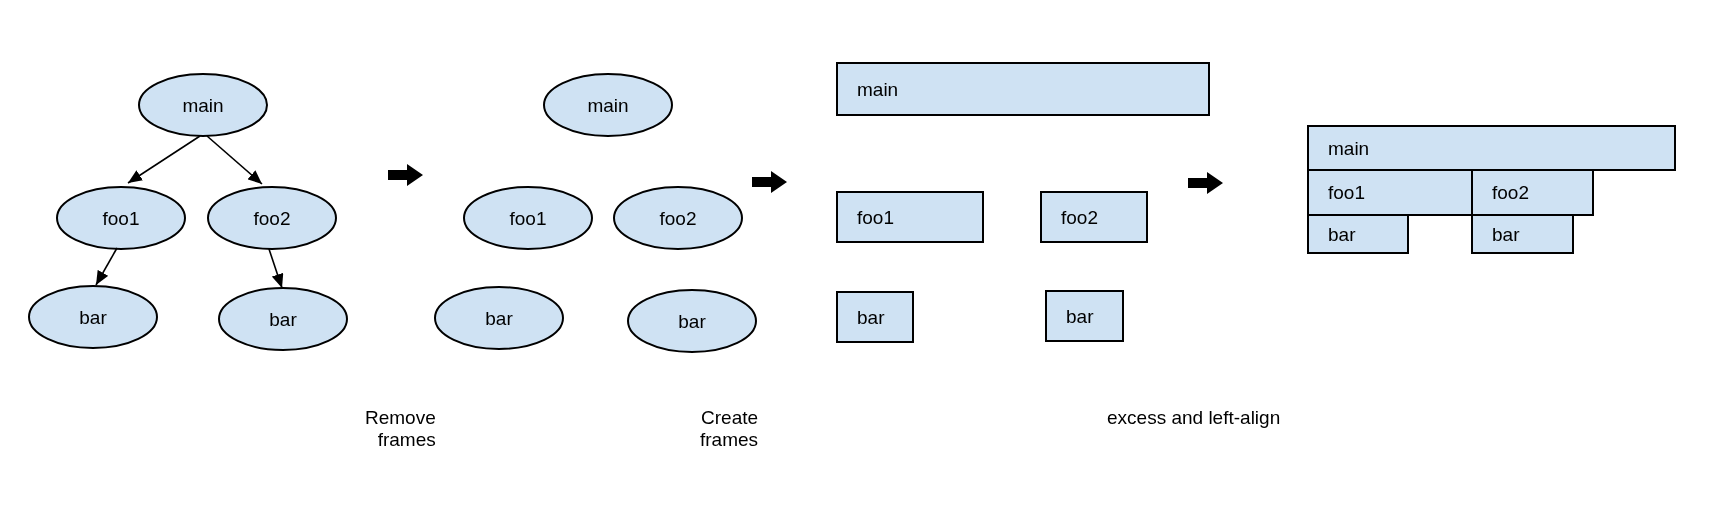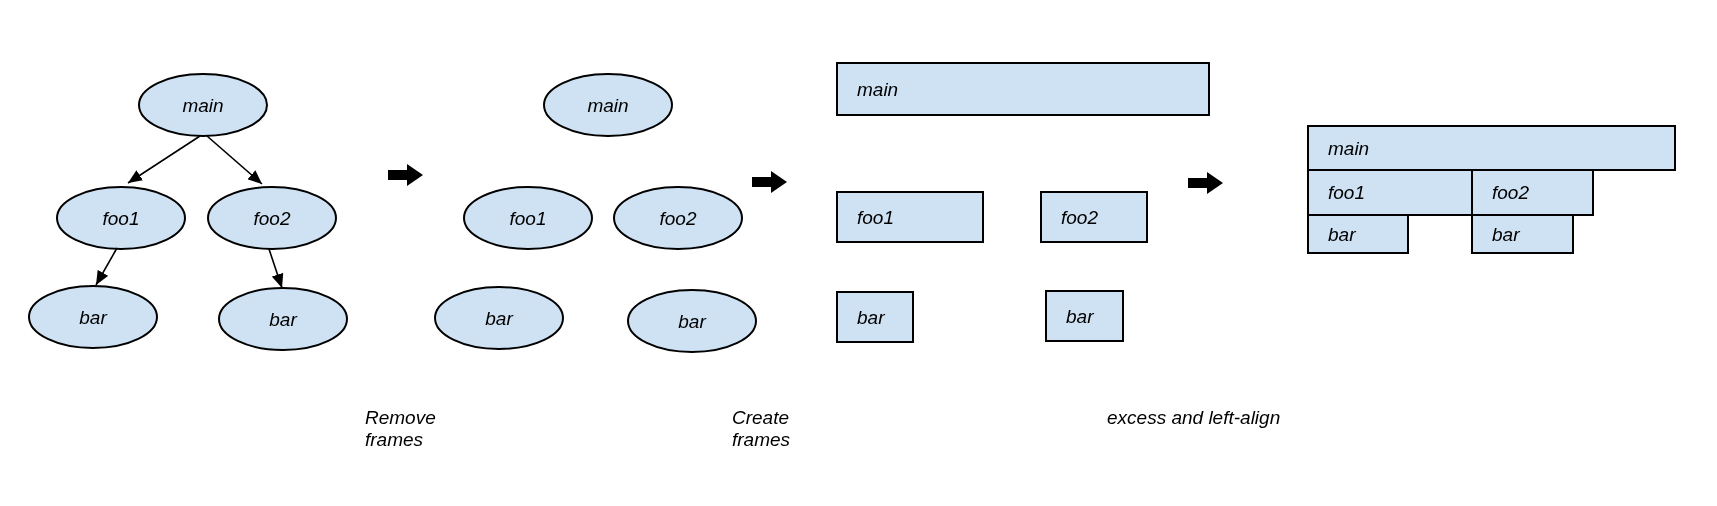--- a/index.html
+++ b/index.html
@@ -7,21 +7,20 @@
     padding: 0;
     background: #ffffff;
   }
   .canvas {
     position: relative;
     width: 1717px;
     height: 506px;
     overflow: hidden;
     background: var(--background, #ffffff);
     font-family: "Liberation Sans", sans-serif;
-    font-style: italic;
   }
   svg { display: block; }
   .node {
     fill: var(--node-fill, #cfe2f3);
     stroke: var(--node-stroke, #000000);
     stroke-width: 2;
   }
   .edge {
     stroke: var(--arrow, #000000);
     stroke-width: 1.6;
@@ -36,23 +35,24 @@
   }
   .ellipse-label { text-anchor: middle; }
   .rect-label { text-anchor: start; }
   .caption {
     position: absolute;
     top: 407px;
     font-size: 19px;
     line-height: 22px;
     color: var(--text, #000000);
     white-space: nowrap;
+    text-align: right;
   }
   .caption-remove-arrows { left: 365px; }
-  .caption-create-frames { left: 732px; }
+  .caption-create-frames { left: 700px; }
   .caption-left-align    { left: 1107px; }
 </style>
 </head>
 <body>
 
 <div class="canvas">
 
   <svg width="1717" height="506" viewBox="0 0 1717 506">
     <defs>
       <marker id="ah" markerUnits="userSpaceOnUse" markerWidth="14" markerHeight="12" refX="14" refY="6" orient="auto">

